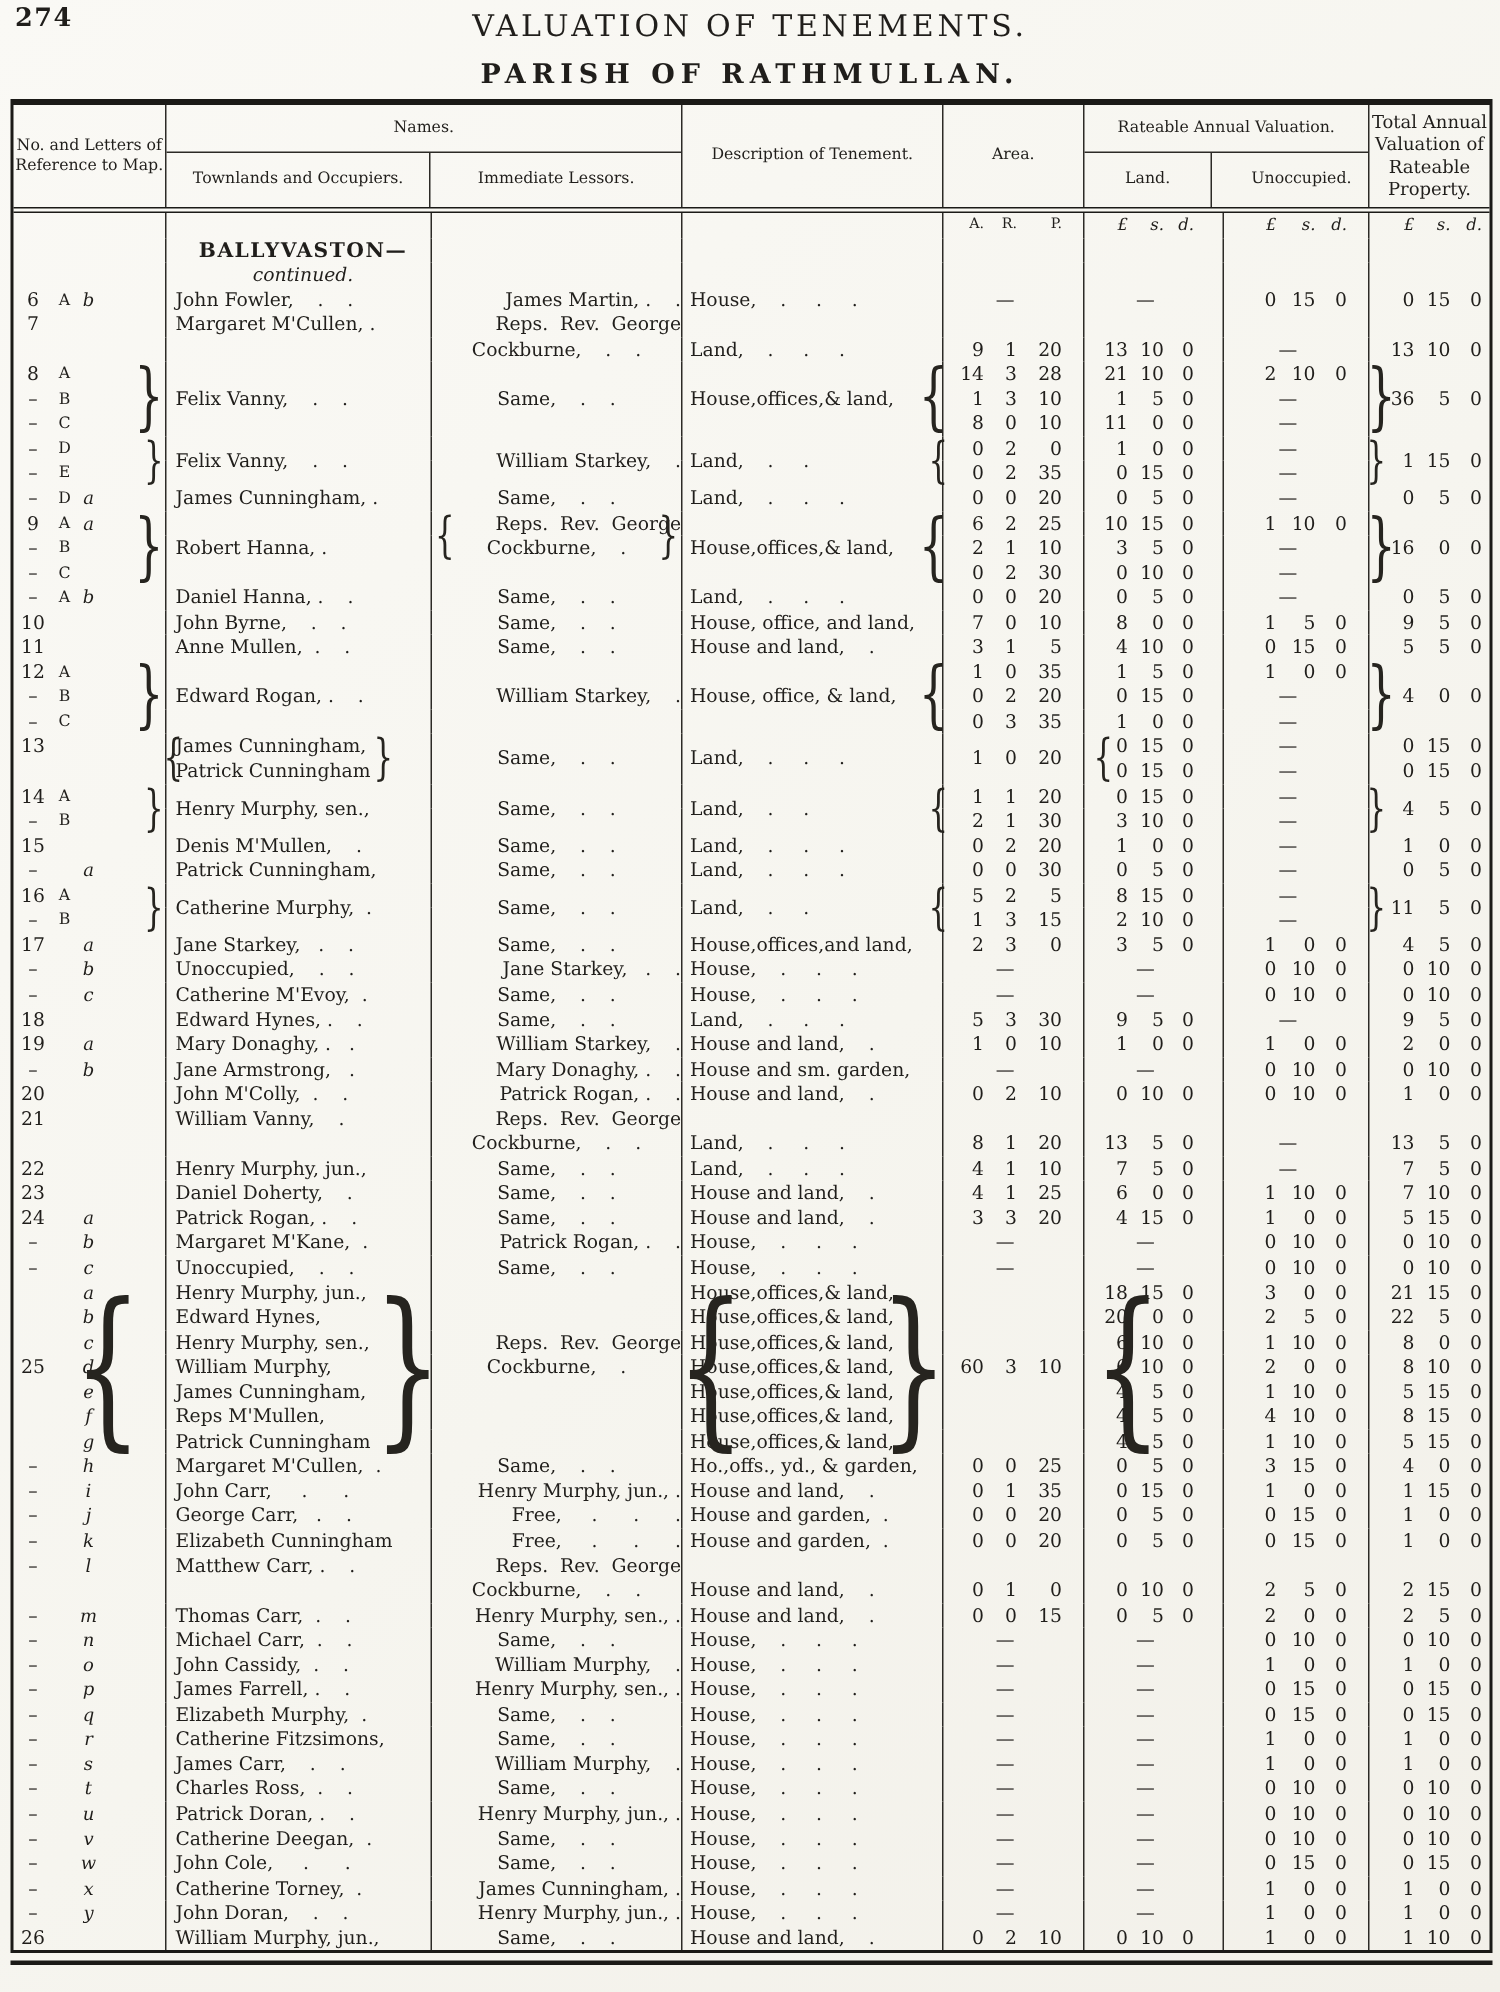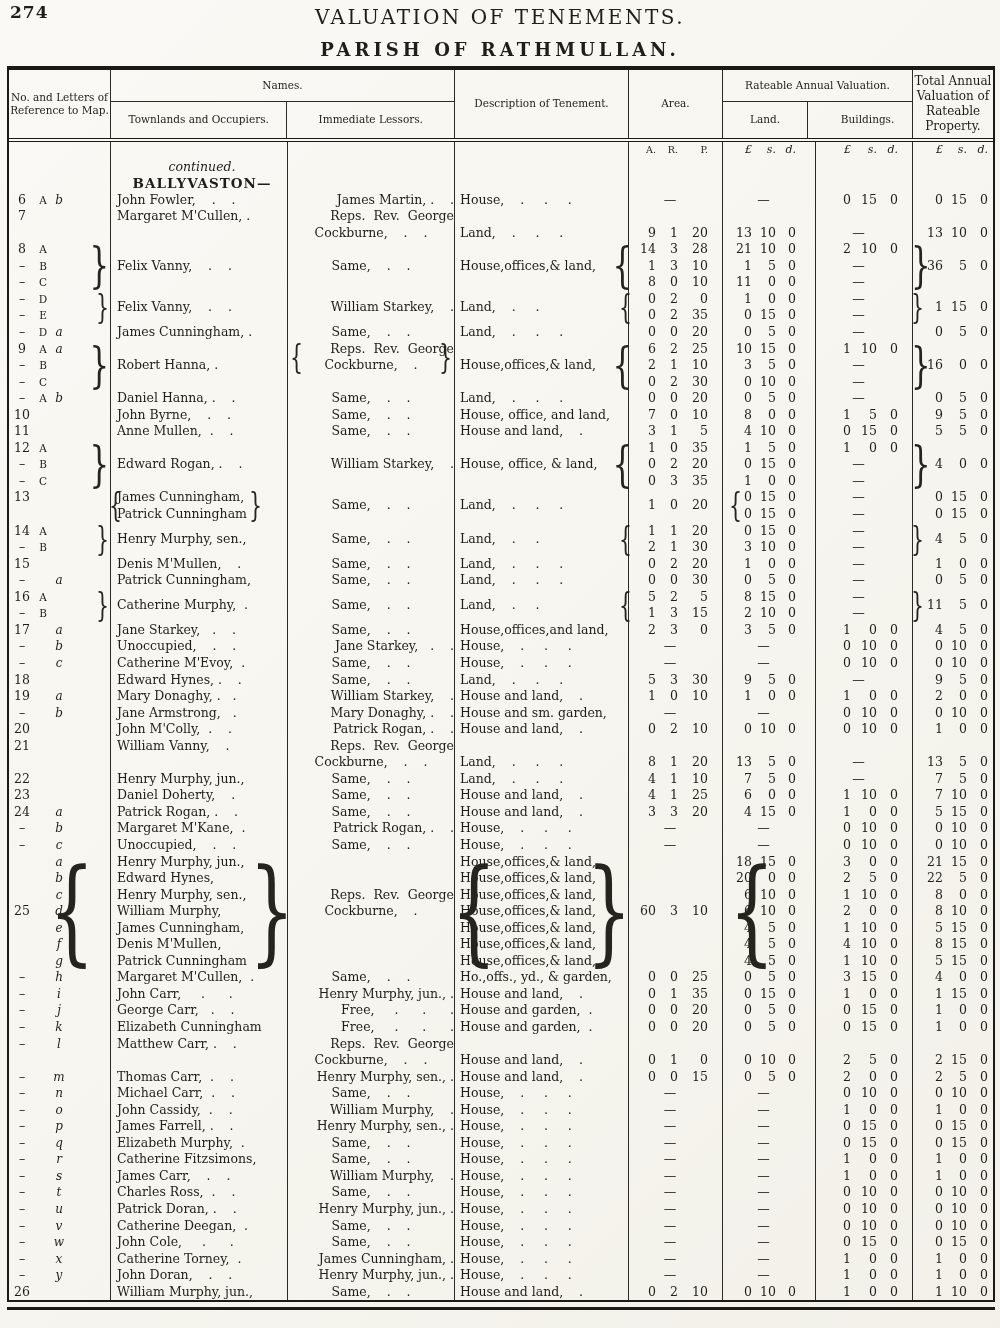--- a/index.html
+++ b/index.html
@@ -93,21 +93,21 @@
           <div class="th-sub th-occ">Townlands and Occupiers.</div>
           <div class="th-sub th-les">Immediate Lessors.</div>
         </div>
       </div>
       <div class="th th-desc">Description of Tenement.</div>
       <div class="th th-area">Area.</div>
       <div class="th th-rav">
         <div class="th-rav-top">Rateable Annual Valuation.</div>
         <div class="th-rav-sub">
           <div class="th-sub th-land">Land.</div>
-          <div class="th-sub th-bld">Buildings.</div>
+          <div class="th-sub th-bld">Unoccupied.</div>
         </div>
       </div>
       <div class="th th-tot">Total Annual Valuation of Rateable Property.</div>
     </div>
     <div class="tbody">
         <div class="tr">
           <div class="td td-ref">
             <span class="rn"></span>
             <span class="rc"></span>
             <span class="ri"></span>
@@ -144,37 +144,37 @@
             </span>
           </div>
         </div>
         <div class="tr">
           <div class="td td-ref">
             <span class="rn"></span>
             <span class="rc"></span>
             <span class="ri"></span>
           </div>
           <div class="td td-occ">
-            <span class="secti">continued.</span>
+            <span class="sect">BALLYVASTON—</span>
           </div>
           <div class="td td-les"></div>
           <div class="td td-desc"></div>
           <div class="td td-num td-area"></div>
           <div class="td td-num td-land"></div>
           <div class="td td-num td-bld"></div>
           <div class="td td-num td-tot"></div>
         </div>
         <div class="tr">
           <div class="td td-ref">
             <span class="rn"></span>
             <span class="rc"></span>
             <span class="ri"></span>
           </div>
           <div class="td td-occ">
-            <span class="sect">BALLYVASTON—</span>
+            <span class="secti">continued.</span>
           </div>
           <div class="td td-les"></div>
           <div class="td td-desc"></div>
           <div class="td td-num td-area"></div>
           <div class="td td-num td-land"></div>
           <div class="td td-num td-bld"></div>
           <div class="td td-num td-tot"></div>
         </div>
         <div class="tr">
           <div class="td td-ref">
@@ -1852,21 +1852,21 @@
             </span>
           </div>
         </div>
         <div class="tr">
           <div class="td td-ref">
             <span class="rn"></span>
             <span class="rc"></span>
             <span class="ri">f</span>
           </div>
           <div class="td td-occ">
-            <span class="txt">Denis M'Mullen,</span>
+            <span class="txt">Reps M'Mullen,</span>
           </div>
           <div class="td td-les"></div>
           <div class="td td-desc">
             <span class="txt">House,offices,&amp; land,</span>
           </div>
           <div class="td td-num td-area"></div>
           <div class="td td-num td-land">
             <span class="num">
               <span class="u1">4</span>
               <span class="u2">5</span>

